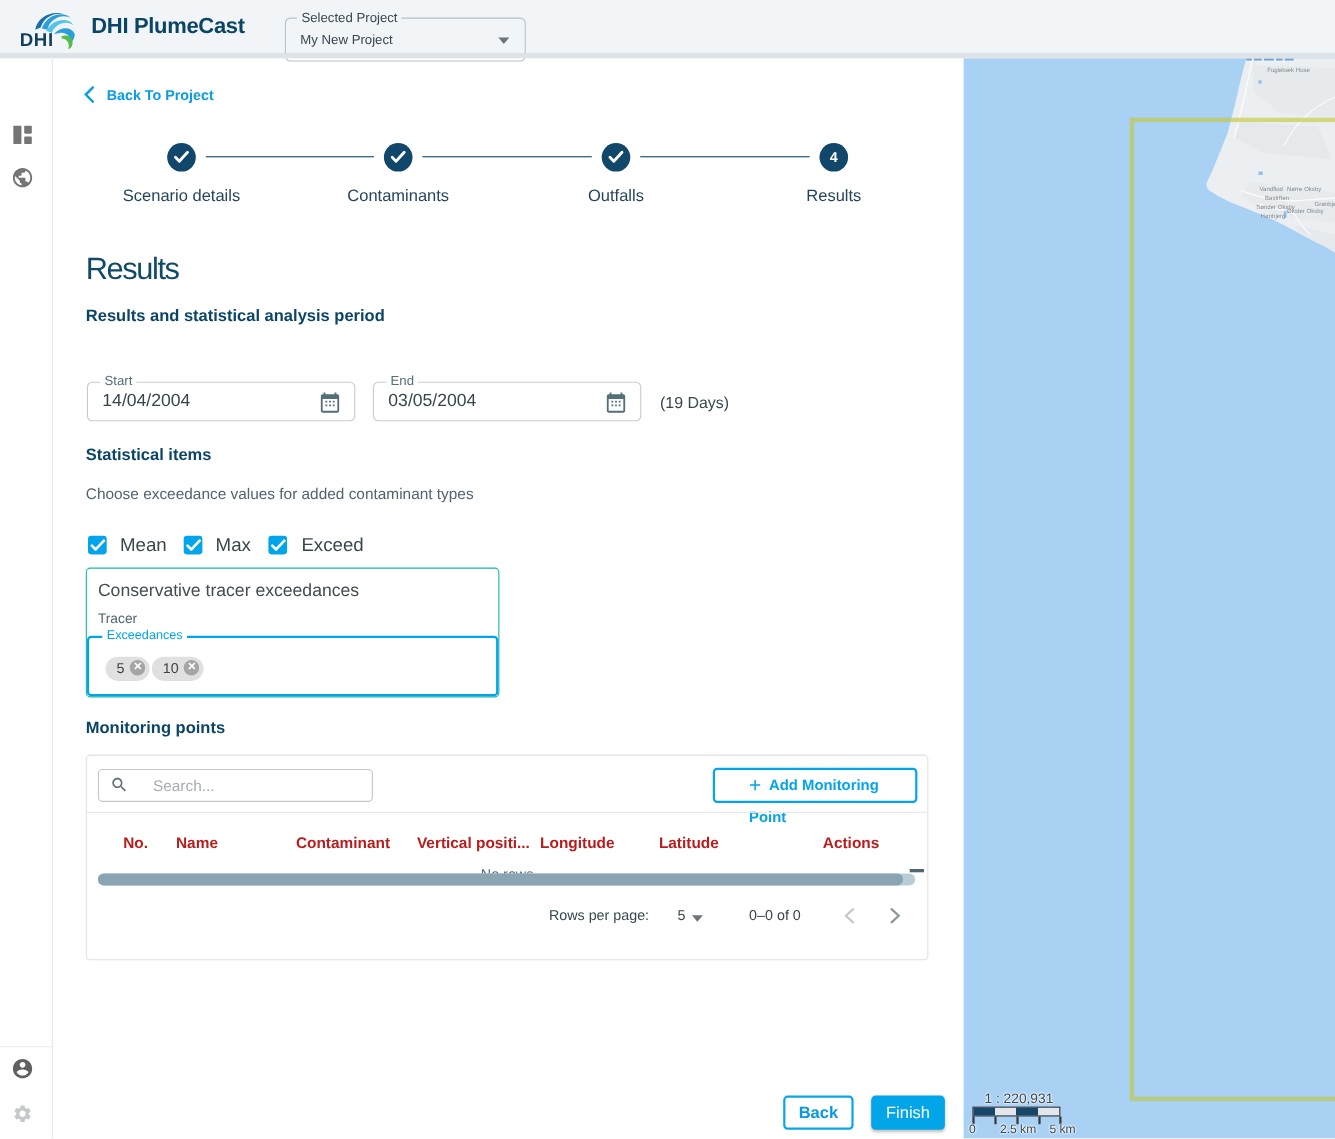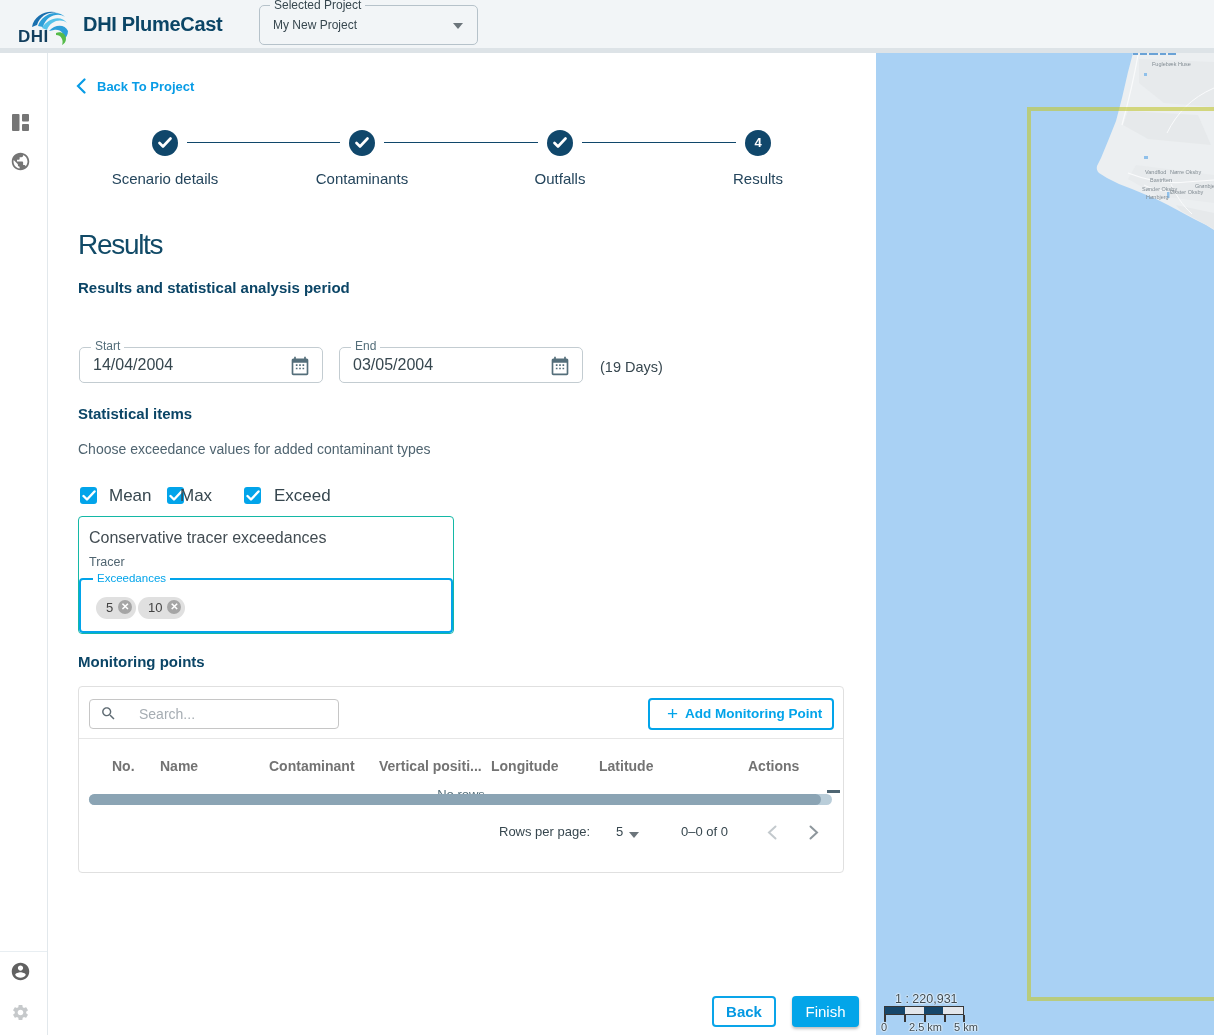--- a/index.html
+++ b/index.html
@@ -5,21 +5,21 @@
 * { margin:0; padding:0; box-sizing:border-box; }
 html,body { width:1214px; height:1035px; overflow:hidden; background:#fff;
   font-family:"Liberation Sans", sans-serif; }
 #page { position:relative; width:1214px; height:1035px; }
 .abs { position:absolute; }
 
 #header { position:absolute; left:0; top:0; width:1214px; height:48px; background:#f2f5f7; }
 #strip { position:absolute; left:0; top:48px; width:1214px; height:5px; background:#dde3e7; }
 #apptitle { position:absolute; left:83px; top:0; height:48px; line-height:48px;
   font-size:20px; font-weight:bold; letter-spacing:-0.3px; color:#0b4566; }
-#projsel { position:absolute; left:259px; top:5px; width:219px; height:40px;
+#projsel { position:absolute; left:259px; top:16px; width:219px; height:40px;
   border:1px solid #b6c2ca; border-radius:5px; }
 #projsel .lbl { position:absolute; left:10px; top:-8px; font-size:12px; color:#37474f;
   background:#f2f5f7; padding:0 4px; }
 #projsel .val { position:absolute; left:13px; top:0; height:38px; line-height:38px;
   font-size:12px; color:#37474f; }
 #projsel .arr { position:absolute; right:14px; top:17px; width:0; height:0;
   border-left:5px solid transparent; border-right:5px solid transparent; border-top:6px solid #6c757b; }
 
 #sidebar { position:absolute; left:0; top:53px; width:48px; height:982px; background:#fff;
   border-right:1px solid #e2e8ec; }
@@ -60,23 +60,23 @@
 .chip .x { display:inline-block; vertical-align:middle; margin:-3px 0 0 5px; width:14px; height:14px; border-radius:50%;
   background:#a5a5a5; color:#fff; font-size:10px; line-height:14px; text-align:center; font-weight:bold; }
 
 #tbl { position:absolute; left:78px; top:686px; width:766px; height:187px;
   border:1px solid #e0e0e0; border-radius:4px; background:#fff; }
 #search { position:absolute; left:10px; top:12px; width:250px; height:30px;
   border:1px solid #c6c6c6; border-radius:4px; }
 #search .ph { position:absolute; left:49px; top:0; height:28px; line-height:28px; font-size:14px; color:#a6adb3; }
 #addbtn { position:absolute; right:9px; top:11px; width:186px; height:32px;
   border:2px solid #02a4ea; border-radius:4px; color:#02a4ea; font-weight:bold; font-size:13.5px;
-  text-align:left; padding-left:17px; line-height:28px; }
+  text-align:left; padding-left:31px; line-height:28px; }
 #thead { position:absolute; left:0; top:51px; width:100%; border-top:1px solid #e6e6e6; }
-.th { position:absolute; top:19px; font-size:14px; font-weight:bold; color:#737373; }
+.th { position:absolute; top:19px; font-size:14px; font-weight:bold; color:#b91c1c; }
 #norows { position:absolute; left:0; top:100px; width:100%; text-align:center; font-size:13px; color:#546e7a; }
 #sbar-track { position:absolute; left:10px; top:107px; width:743px; height:11px; border-radius:6px; background:#b9cdd9; }
 #sbar-thumb { position:absolute; left:0px; top:0px; width:732px; height:11px; border-radius:6px; background:#8ba4b4; }
 #sbar-dash { position:absolute; left:748px; top:103px; width:13px; height:2.5px; background:#4e6572; }
 .pgtext { position:absolute; top:824px; font-size:13px; color:#37474f; }
 
 #backbtn { position:absolute; left:712px; top:996px; width:64px; height:31px;
   border:2px solid #0aa5e9; border-radius:4px; color:#0599e2; font-weight:bold; font-size:15px;
   text-align:center; line-height:27px; background:#fff; }
 #finishbtn { position:absolute; left:792px; top:996px; width:67px; height:31px;
@@ -146,21 +146,21 @@
         <svg width="14" height="12" viewBox="0 0 14 12">
           <path d="M1.5 6 L5 9.5 L12.5 1.5" fill="none" stroke="#fff" stroke-width="2.4" stroke-linecap="round" stroke-linejoin="round"></path>
         </svg>
       </div>
     <div class="cblab" style="left:109px">Mean</div>
     <div class="cb" style="left:167px">
         <svg width="14" height="12" viewBox="0 0 14 12">
           <path d="M1.5 6 L5 9.5 L12.5 1.5" fill="none" stroke="#fff" stroke-width="2.4" stroke-linecap="round" stroke-linejoin="round"></path>
         </svg>
       </div>
-    <div class="cblab" style="left:180px">Max</div>
+    <div class="cblab" style="left:196px">Max</div>
     <div class="cb" style="left:244px">
         <svg width="14" height="12" viewBox="0 0 14 12">
           <path d="M1.5 6 L5 9.5 L12.5 1.5" fill="none" stroke="#fff" stroke-width="2.4" stroke-linecap="round" stroke-linejoin="round"></path>
         </svg>
       </div>
     <div class="cblab" style="left:274px">Exceed</div>
 
     <div id="gcard">
       <div class="t1">Conservative tracer exceedances</div>
       <div class="t2">Tracer</div>

